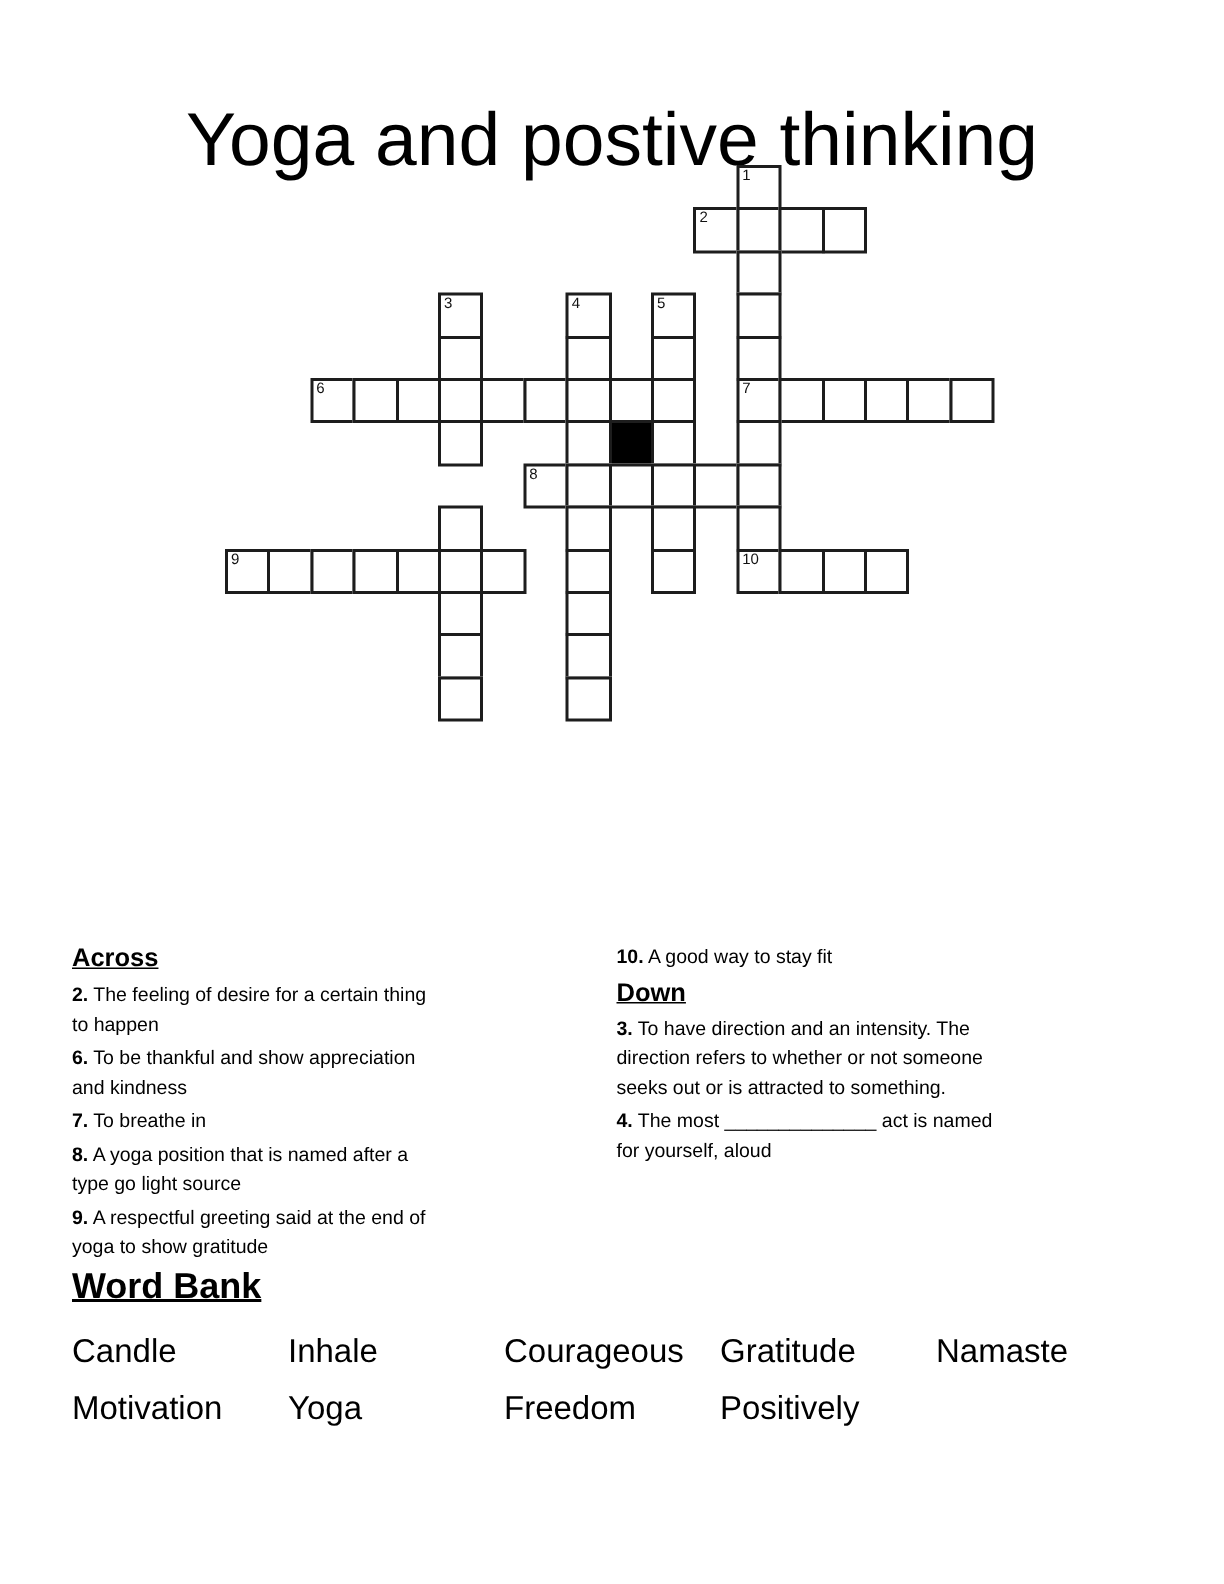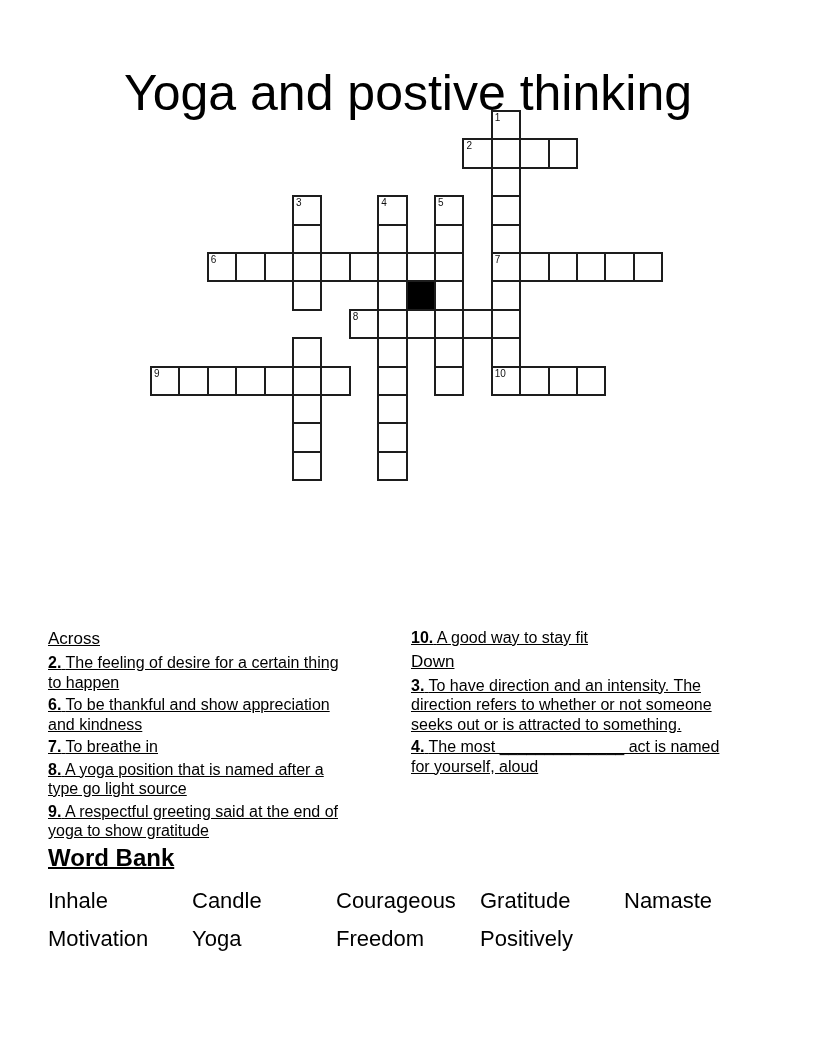--- a/index.html
+++ b/index.html
@@ -20,24 +20,24 @@
   .cell.black{background:#000000;}
   .cell .num{
     position:absolute;left:2px;top:0px;font-size:10px;line-height:12px;
     font-weight:400;color:#111;
   }
   
   .clue-col{position:absolute;top:628px;width:350px;}
   .clue-col.left{left:48px;}
   .clue-col.right{left:411px;}
   .clue-heading{
-    font-size:17px;font-weight:normal;text-decoration:underline;
+    font-size:17px;font-weight:bold;text-decoration:underline;
     margin:0 0 4px 0;line-height:21px;
   }
-  p.clue{margin:0 0 3px 0;font-size:16px;line-height:19.5px;text-decoration:underline;}
+  p.clue{margin:0 0 3px 0;font-size:13px;line-height:19.5px;}
   p.clue b{font-weight:bold;}
   p.clue .ct{white-space:pre-line;}
   
   .wordbank-heading{
     position:absolute;left:48px;top:844px;font-size:24px;font-weight:bold;
     text-decoration:underline;text-decoration-thickness:2px;line-height:28px;margin:0;
   }
   .wordbank{
     position:absolute;left:48px;top:882px;
     display:grid;grid-template-columns:repeat(5,144px);grid-auto-rows:38px;
@@ -155,22 +155,22 @@
   <p class="clue"><b>3.</b> <span class="ct">To have direction and an intensity. The
 direction refers to whether or not someone
 seeks out or is attracted to something.</span></p>
   <p class="clue"><b>4.</b> <span class="ct">The most ______________ act is named
 for yourself, aloud</span></p>
 </div>
 
 <h2 class="wordbank-heading">Word Bank</h2>
 
 <div class="wordbank">
+  <span>Candle</span>
   <span>Inhale</span>
-  <span>Candle</span>
   <span>Courageous</span>
   <span>Gratitude</span>
   <span>Namaste</span>
   <span>Motivation</span>
   <span>Yoga</span>
   <span>Freedom</span>
   <span>Positively</span>
 </div>
 
 </body></html>

